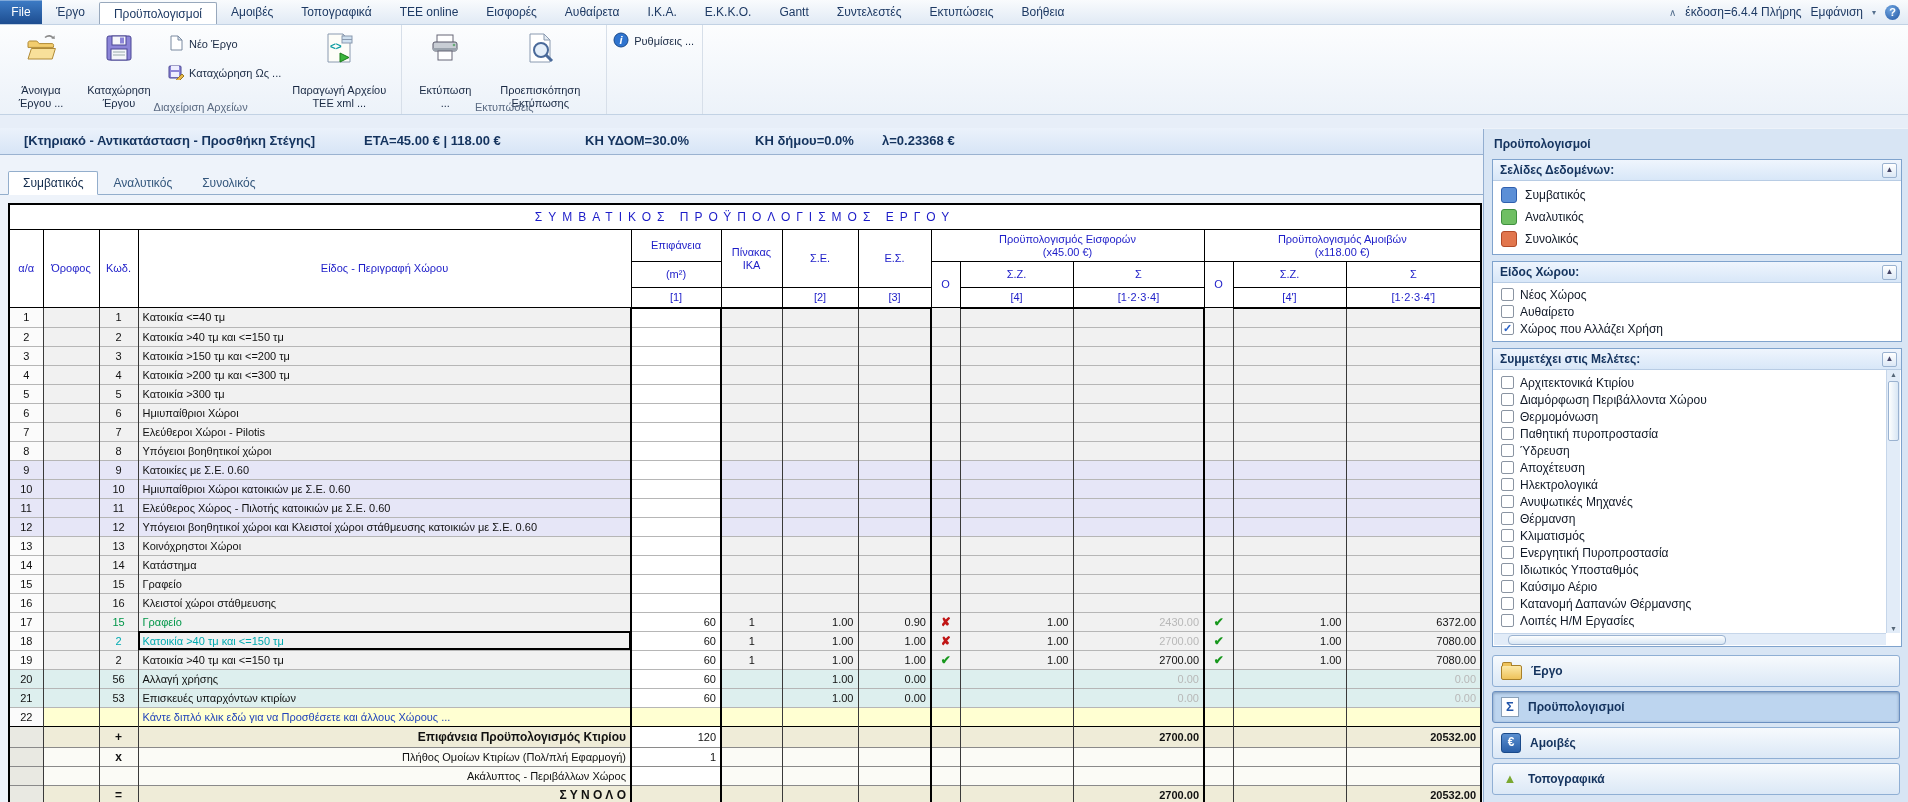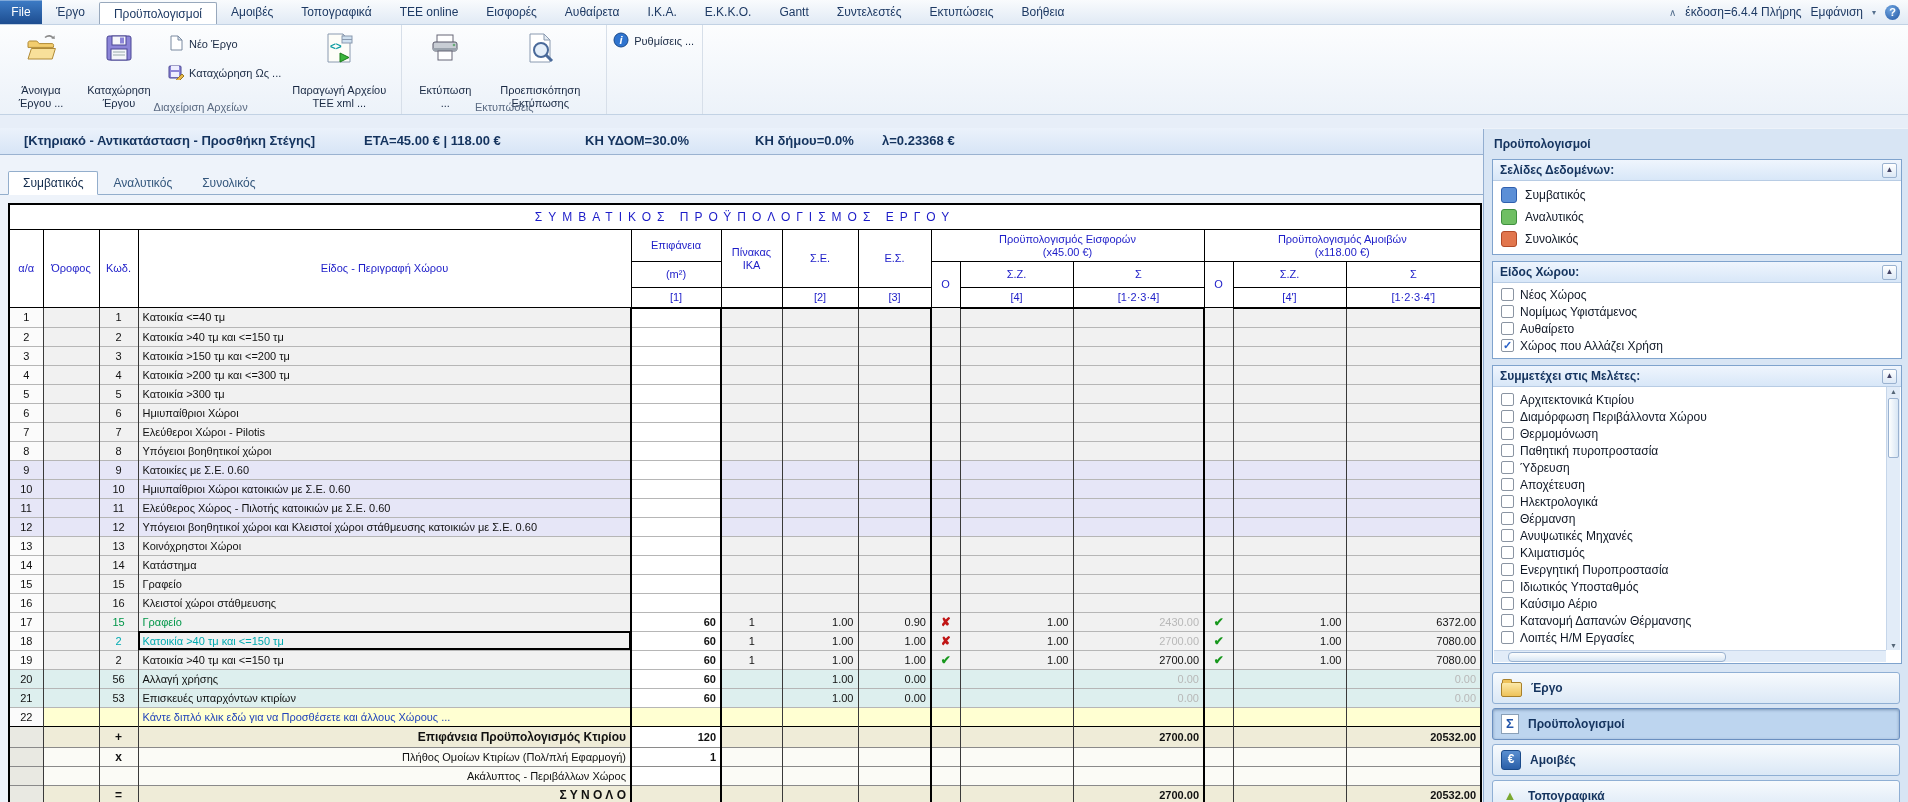--- a/index.html
+++ b/index.html
@@ -34,21 +34,21 @@
   .ptab.active{background:#fff;border:1px solid #93aecc;border-bottom:1px solid #fff;border-radius:2px 2px 0 0;color:#10294a}
   .tablewrap{margin:8px 0 0 8px}
   table{border-collapse:collapse;table-layout:fixed;width:1472px;background:#fff;font-size:11px;border:2px solid #000}
   .t-title td{height:22px;text-align:center;color:#1c1cc8;font-size:12px;letter-spacing:6px;background:#fff;border-bottom:1px solid #000;white-space:nowrap}
   th{font-weight:normal;color:#1c1cc8;border:1px solid #000;background:#fff;font-size:11px;padding:0 2px;line-height:13px}
   thead tr.hd th{border-bottom:2px solid #000}
   tbody td{border-left:1px solid #3a3a3a;border-right:1px solid #3a3a3a;border-top:1px solid #b6b6b6;height:18px;padding:0 4px;overflow:hidden;white-space:nowrap;color:#111}
   tbody td{background:#f1f1f1}
   td.c-aa{text-align:center;background:#fbfbfb}
   td.c-kod{text-align:center}
-  td.c-ep{border-left:2px solid #000;border-right:2px solid #000;background:#fff;text-align:right;font-weight:bold}
+  td.c-ep{border-left:2px solid #000;border-right:2px solid #000;background:#fff;text-align:right;font-weight:normal}
   td.c-o{border-left:2px solid #000;text-align:center}
   td.c-ika{text-align:center}
   td.c-se,td.c-es,td.c-sz,td.c-s{text-align:right}
   tr.v-lav td{background:#e6e6f7}   tr.v-lav td.c-ep{background:#fff}
   tr.v-cyan td{background:#ddefee}  tr.v-cyan td.c-ep{background:#fff}
   tr.v-yellow td{background:#ffffd2}
   tr.v-yellow td.c-aa{background:#fbfbfb}
   .green{color:#009648}.cyan{color:#00aab0}.gray{color:#b8b8b8;font-weight:normal}
   .link{color:#2244bb}
   .ok{color:#18981d;font-weight:bold;font-size:12px}
@@ -729,24 +729,20 @@
           <span>Είδος Χώρου:</span>
         <span class="collapse-btn">▲</span>
         </div>
       <div class="sbox-list" id="list-1">
           <div class="chk-item">
             <span class="chk-box"></span>
             <span>Νέος Χώρος</span>
           </div>
           <div class="chk-item">
             <span class="chk-box"></span>
-            <span>Νομίμως Υφιστάμενος</span>
-          </div>
-          <div class="chk-item">
-            <span class="chk-box"></span>
             <span>Αυθαίρετο</span>
           </div>
           <div class="chk-item">
             <span class="chk-box">✓</span>
             <span>Χώρος που Αλλάζει Χρήση</span>
           </div>
         </div>
     </div>
 
     <div class="sbox">
@@ -778,25 +774,25 @@
           <div class="chk-item">
             <span class="chk-box"></span>
             <span>Αποχέτευση</span>
           </div>
           <div class="chk-item">
             <span class="chk-box"></span>
             <span>Ηλεκτρολογικά</span>
           </div>
           <div class="chk-item">
             <span class="chk-box"></span>
+            <span>Ανυψωτικές Μηχανές</span>
+          </div>
+          <div class="chk-item">
+            <span class="chk-box"></span>
             <span>Θέρμανση</span>
-          </div>
-          <div class="chk-item">
-            <span class="chk-box"></span>
-            <span>Ανυψωτικές Μηχανές</span>
           </div>
           <div class="chk-item">
             <span class="chk-box"></span>
             <span>Κλιματισμός</span>
           </div>
           <div class="chk-item">
             <span class="chk-box"></span>
             <span>Ενεργητική Πυροπροστασία</span>
           </div>
           <div class="chk-item">

